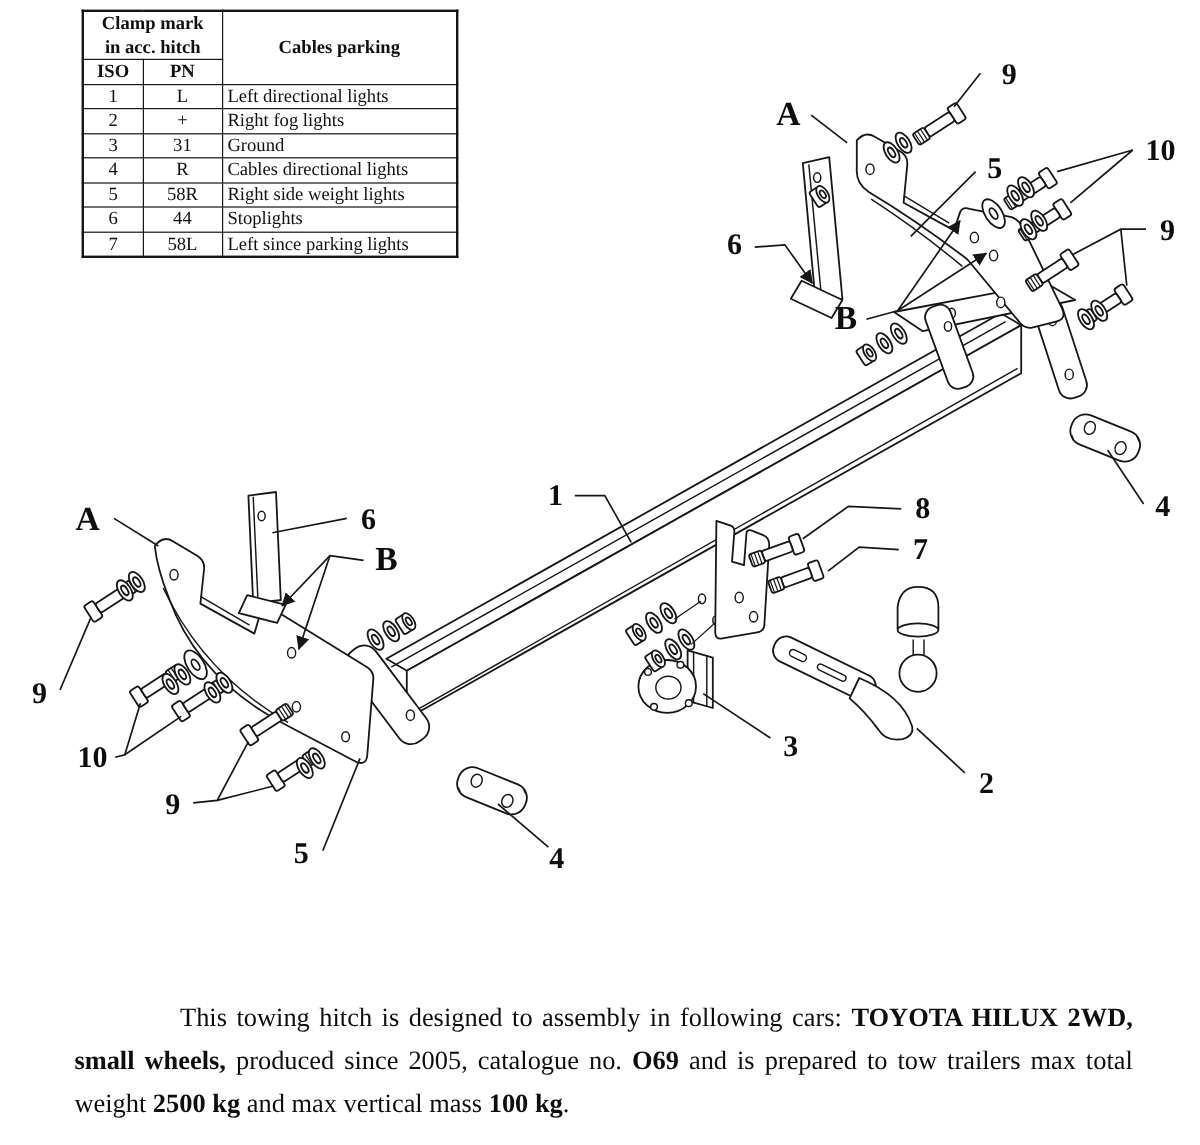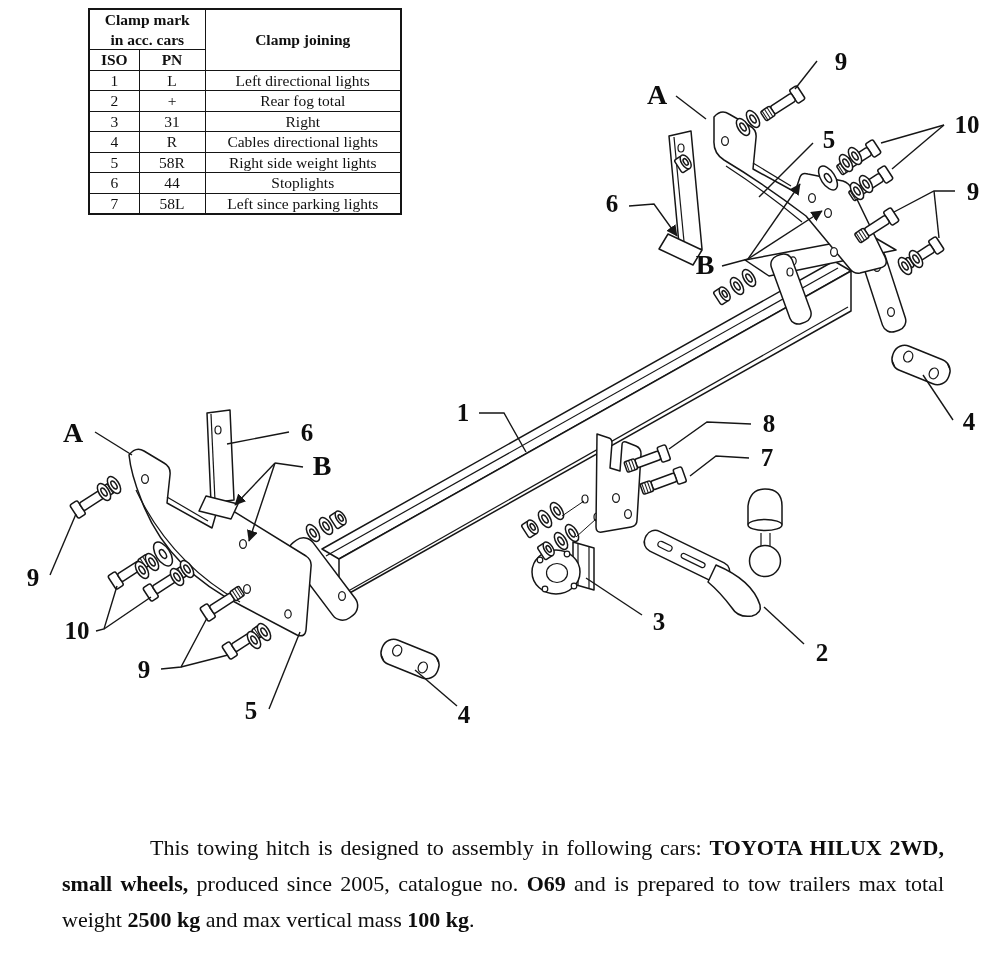--- a/index.html
+++ b/index.html
@@ -6,24 +6,24 @@
   body{width:1000px;height:954px;background:#ffffff;position:relative;overflow:hidden;
        font-family:"Liberation Serif",serif;color:#111;}
   .stage{position:absolute;left:0;top:0;width:1000px;height:954px;}
   svg{position:absolute;left:0;top:0;}
 
   
   table.clamp{position:absolute;left:68px;top:8px;border-collapse:collapse;
               background:#fff;font-family:"Liberation Serif",serif;}
   table.clamp td{border:1.6px solid #151515;padding:0 4px;font-size:15.5px;line-height:19.5px;
                  color:#101010;white-space:nowrap;}
-  table.clamp{border:2.4px solid #151515;margin-left:20px;}
+  table.clamp{border:2.4px solid #151515;}
   td.hd{font-weight:bold;text-align:center;font-size:16px;line-height:20px;padding:1px 4px;}
   td.cc{text-align:center;}
-  td.cl{text-align:center;padding-left:6px;}
+  td.cl{text-align:left;padding-left:6px;}
 
   
   .desc{position:absolute;left:62px;top:808px;width:882px;font-size:22px;line-height:36px;
         text-align:justify;text-indent:88px;color:#0d0d0d;}
   .desc b{font-weight:bold;}
 
   
   .part{fill:#ffffff;stroke:#161616;stroke-width:1.5;stroke-linejoin:round;}
   .edge{fill:none;stroke:#161616;stroke-width:1.2;}
   .hole{fill:#ffffff;stroke:#161616;stroke-width:1.2;}
@@ -299,42 +299,42 @@
 <table class="clamp">
   <colgroup>
         <col style="width:50px">
         <col style="width:66px">
         <col style="width:196px">
       </colgroup>
   <tbody>
         <tr>
     <td colspan="2" class="hd">
       <div>Clamp mark</div>
-      <div>in acc. cars</div>
+      <div>in acc. hitch</div>
     </td>
-    <td rowspan="2" class="hd">Clamp joining</td>
+    <td rowspan="2" class="hd">Cables parking</td>
   </tr>
   <tr>
     <td class="hd">ISO</td>
     <td class="hd">PN</td>
   </tr>
   <tr>
     <td class="cc">1</td>
     <td class="cc">L</td>
     <td class="cl">Left directional lights</td>
   </tr>
   <tr>
     <td class="cc">2</td>
     <td class="cc">+</td>
-    <td class="cl">Rear fog total</td>
+    <td class="cl">Right fog lights</td>
   </tr>
   <tr>
     <td class="cc">3</td>
     <td class="cc">31</td>
-    <td class="cl">Right</td>
+    <td class="cl">Ground</td>
   </tr>
   <tr>
     <td class="cc">4</td>
     <td class="cc">R</td>
     <td class="cl">Cables directional lights</td>
   </tr>
   <tr>
     <td class="cc">5</td>
     <td class="cc">58R</td>
     <td class="cl">Right side weight lights</td>

